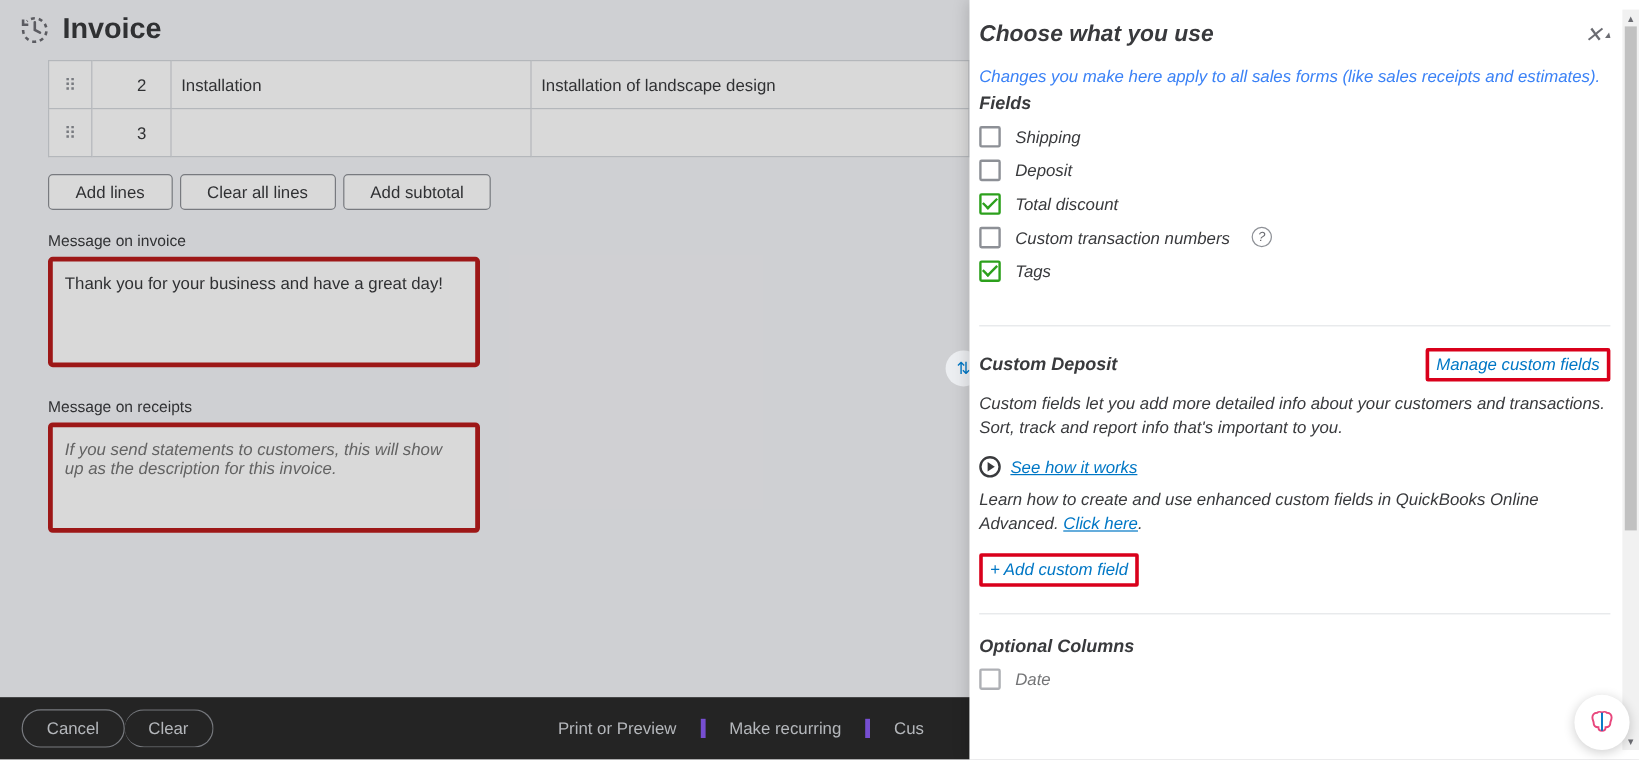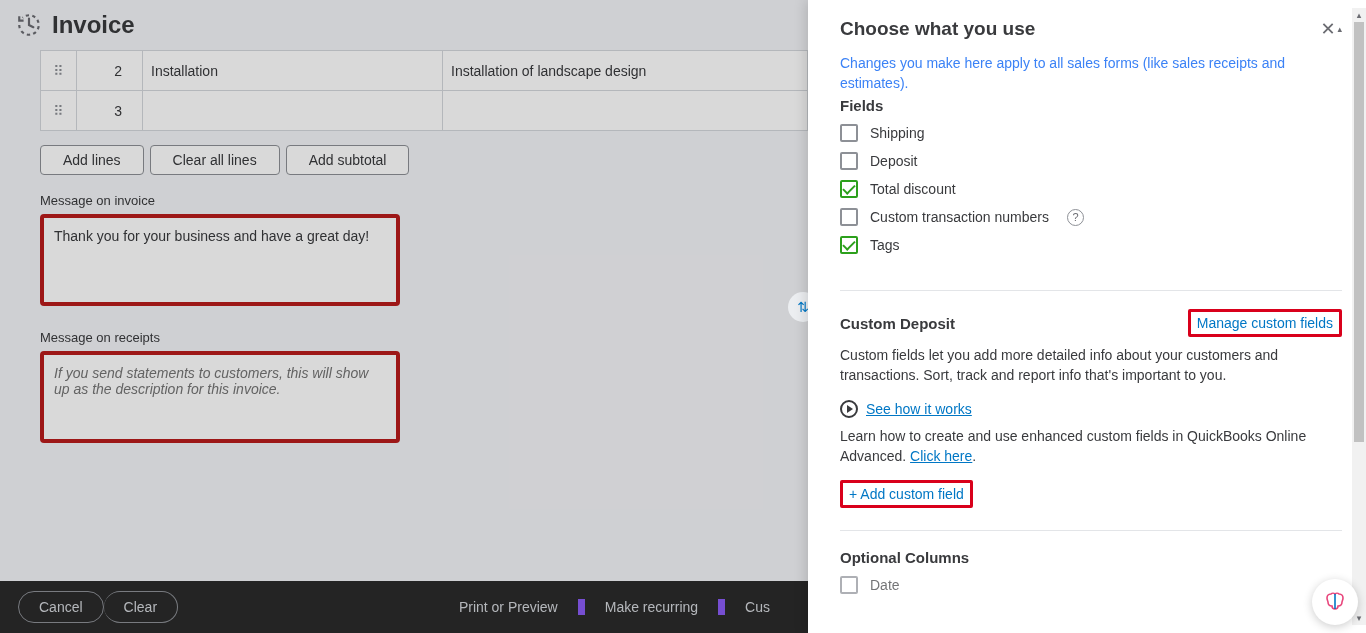--- a/index.html
+++ b/index.html
@@ -28,26 +28,26 @@
 .field-label { font-size: 13px; color: #393a3d; margin-bottom: 6px; font-weight: 400; }
 .textarea-box { width: 360px; height: 92px; border: 4px solid #b91c1c; border-radius: 4px; padding: 10px; font-size: 14px; color: #393a3d; background: #fff; resize: none; font-family: inherit; }
 .textarea-box.placeholder-style { color: #8d9096; font-style: italic; }
 .msg-group { margin-bottom: 20px; }
 
 
 .footer-bar { position: absolute; bottom: 0; left: 0; width: 808px; height: 52px; background: #2b2b2b; display: flex; align-items: center; padding: 12px 18px; z-index: 3; }
 .footer-btn { background: transparent; border: 1px solid #8d9096; border-radius: 18px; color: #d4d7dc; padding: 7px 20px; font-size: 14px; cursor: pointer; margin-right: 6px; }
 .footer-btn.noborder { border: none; }
 .footer-spacer { flex: 1; }
-.footer-link { color: #d4d7dc; font-size: 14px; padding: 0 20px; cursor: pointer; border-right: 7px solid #8b5cf6; }
+.footer-link { color: #d4d7dc; font-size: 14px; padding: 0 20px; cursor: pointer; border-right: 4px solid #8b5cf6; }
 .footer-link.last { border-right: none; }
 
 
 .panel { position: absolute; top: 0; right: 0; bottom: 0; width: 558px; background: #fff; box-shadow: -2px 0 12px rgba(0,0,0,0.15); z-index: 10; display: flex; flex-direction: column; }
-.panel-inner { padding: 18px 24px 0 32px; overflow-y: auto; flex: 1; }
+.panel-inner { padding: 18px 24px 0 8px; overflow-y: auto; flex: 1; font-style: italic; }
 .panel-header { display: flex; align-items: flex-start; justify-content: space-between; margin-bottom: 14px; }
 .panel-title { font-size: 19px; font-weight: 700; color: #393a3d; }
 .close-x { font-size: 18px; color: #6b6c72; cursor: pointer; display: flex; align-items: center; gap: 2px; }
 .panel-desc { font-size: 14px; color: #3b82f6; margin-bottom: 4px; line-height: 1.4; }
 
 .section-head { font-size: 15px; font-weight: 700; color: #393a3d; margin-bottom: 10px; }
 .section-head-row { display: flex; justify-content: space-between; align-items: center; margin-bottom: 8px; }
 .link-btn { color: #0077c5; font-size: 14px; cursor: pointer; text-decoration: none; }
 .link-btn.underline { text-decoration: underline; }
 

